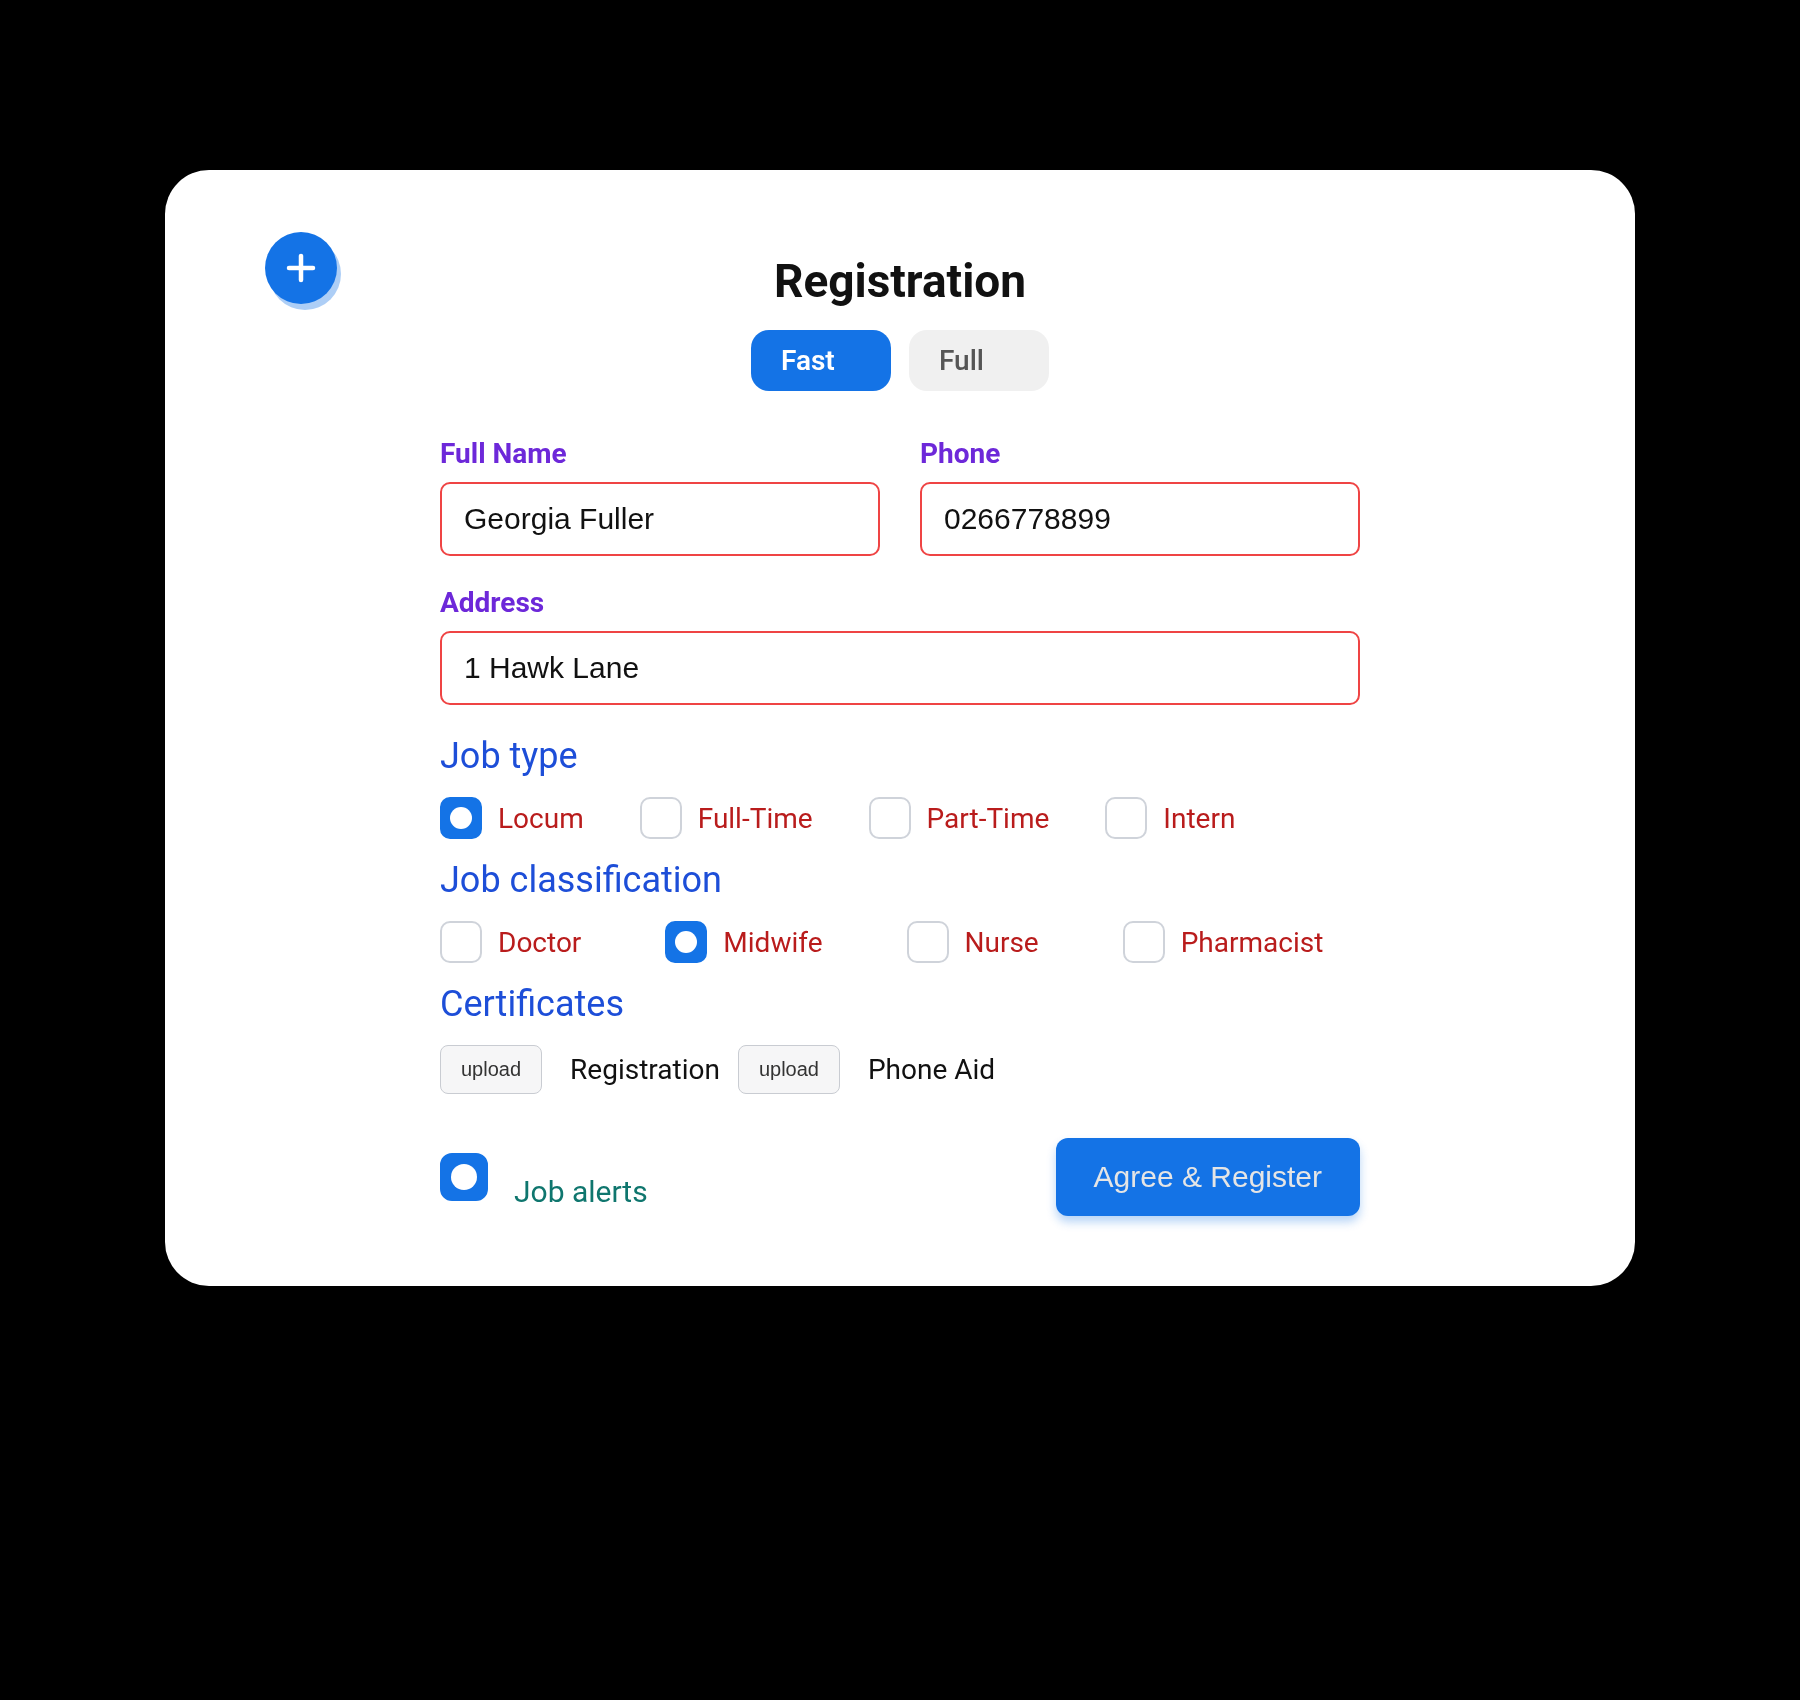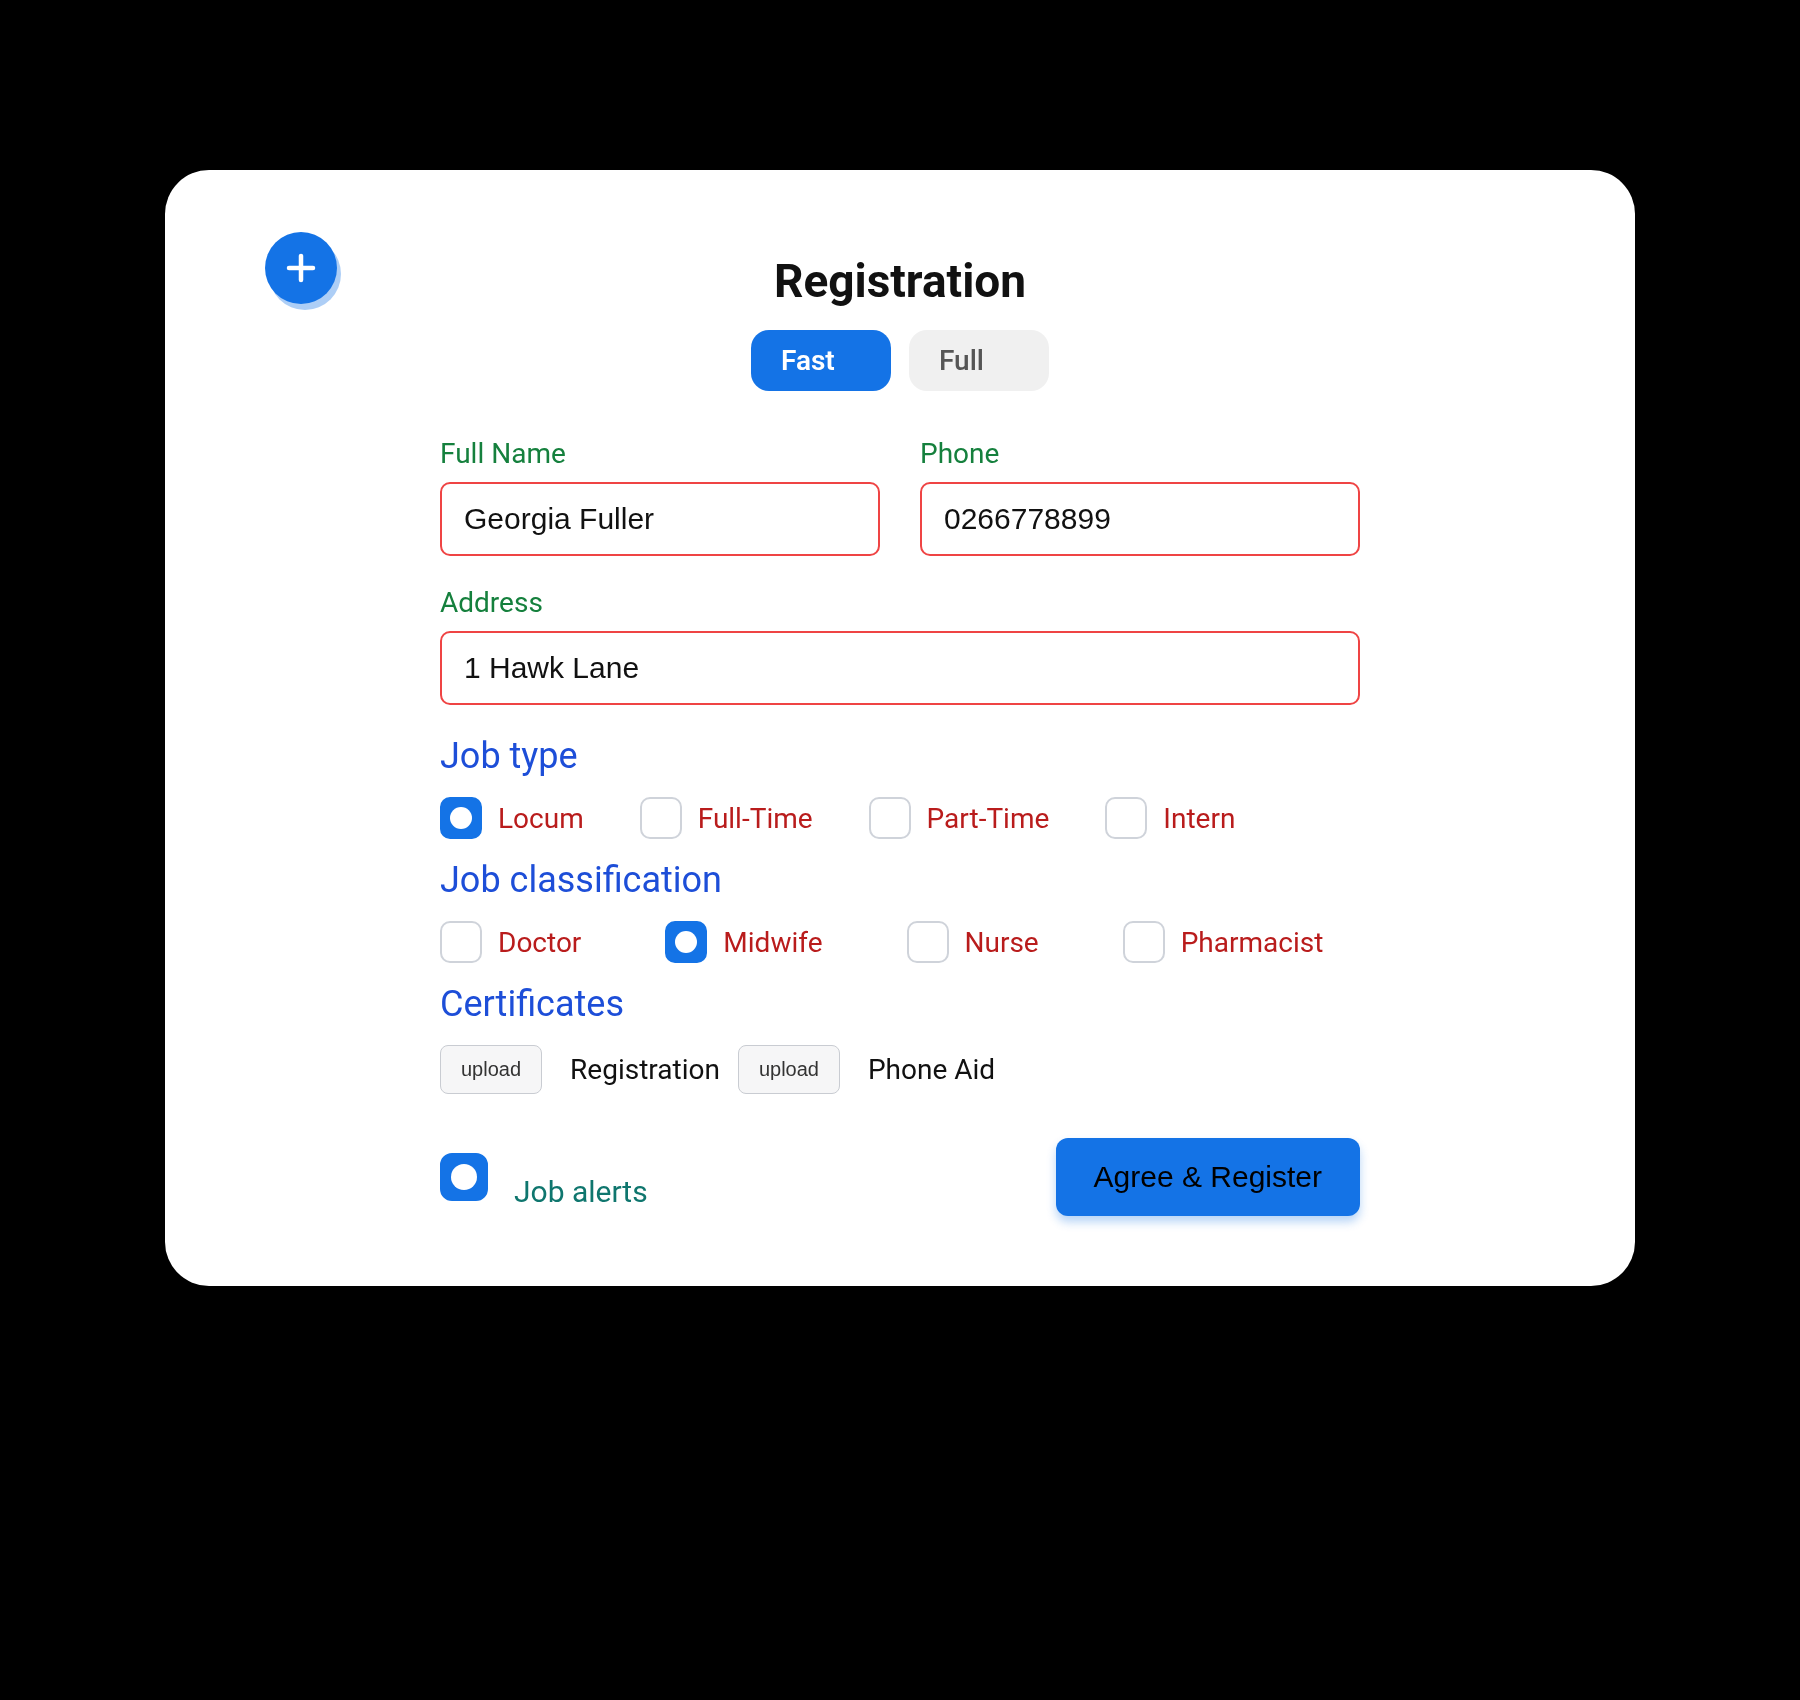--- a/index.html
+++ b/index.html
@@ -69,23 +69,23 @@
       margin: 0 auto;
     }
     .row {
       display: flex;
       gap: 40px;
       margin-bottom: 30px;
     }
     .field { flex: 1; display: flex; flex-direction: column; }
     .label {
       font-size: 28px;
-      color: #15803d;
+      color: #6d28d9;
       margin-bottom: 12px;
-      font-weight: 400;
+      font-weight: 700;
     }
     .input {
       border: 2px solid #ef4444;
       border-radius: 10px;
       padding: 18px 22px;
       font-size: 30px;
       color: #111;
       background: #fff;
       outline: none;
     }
@@ -163,21 +163,21 @@
       align-items: center;
       gap: 26px;
     }
     .job-alerts .cbox {
       width: 48px; height: 48px; border-radius: 12px;
     }
     .job-alerts .cbox .dot { width: 26px; height: 26px; }
     .ja-label { font-size: 30px; color: #0f766e; margin-top: 29px; }
     .submit-btn {
       background: #1473E6;
-      color: #000000;
+      color: #e5e5e5;
       border: none;
       border-radius: 12px;
       padding: 22px 38px;
       font-size: 30px;
       font-weight: 500;
       cursor: pointer;
       box-shadow: 0 6px 10px rgba(20,115,230,0.3);
     }
   </style>
 </head>

